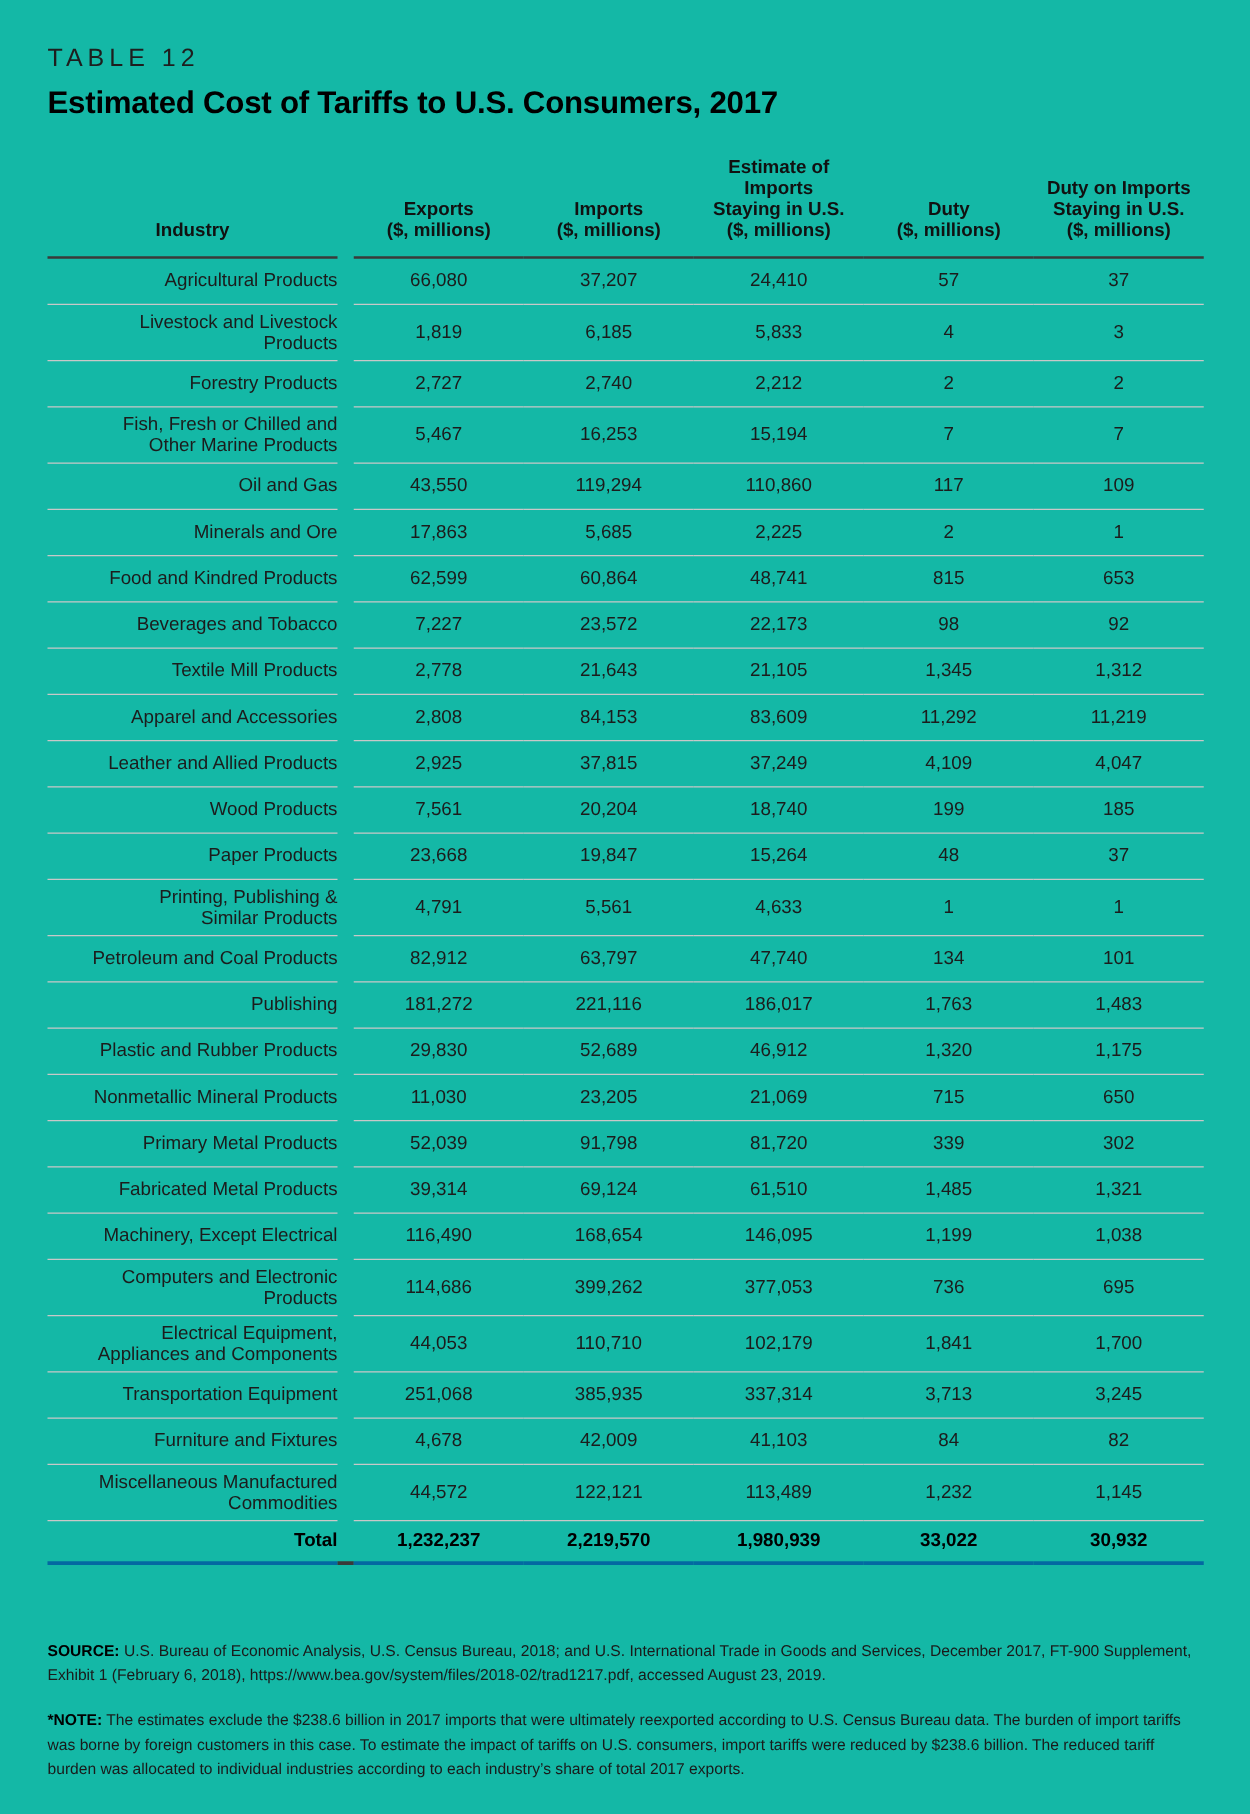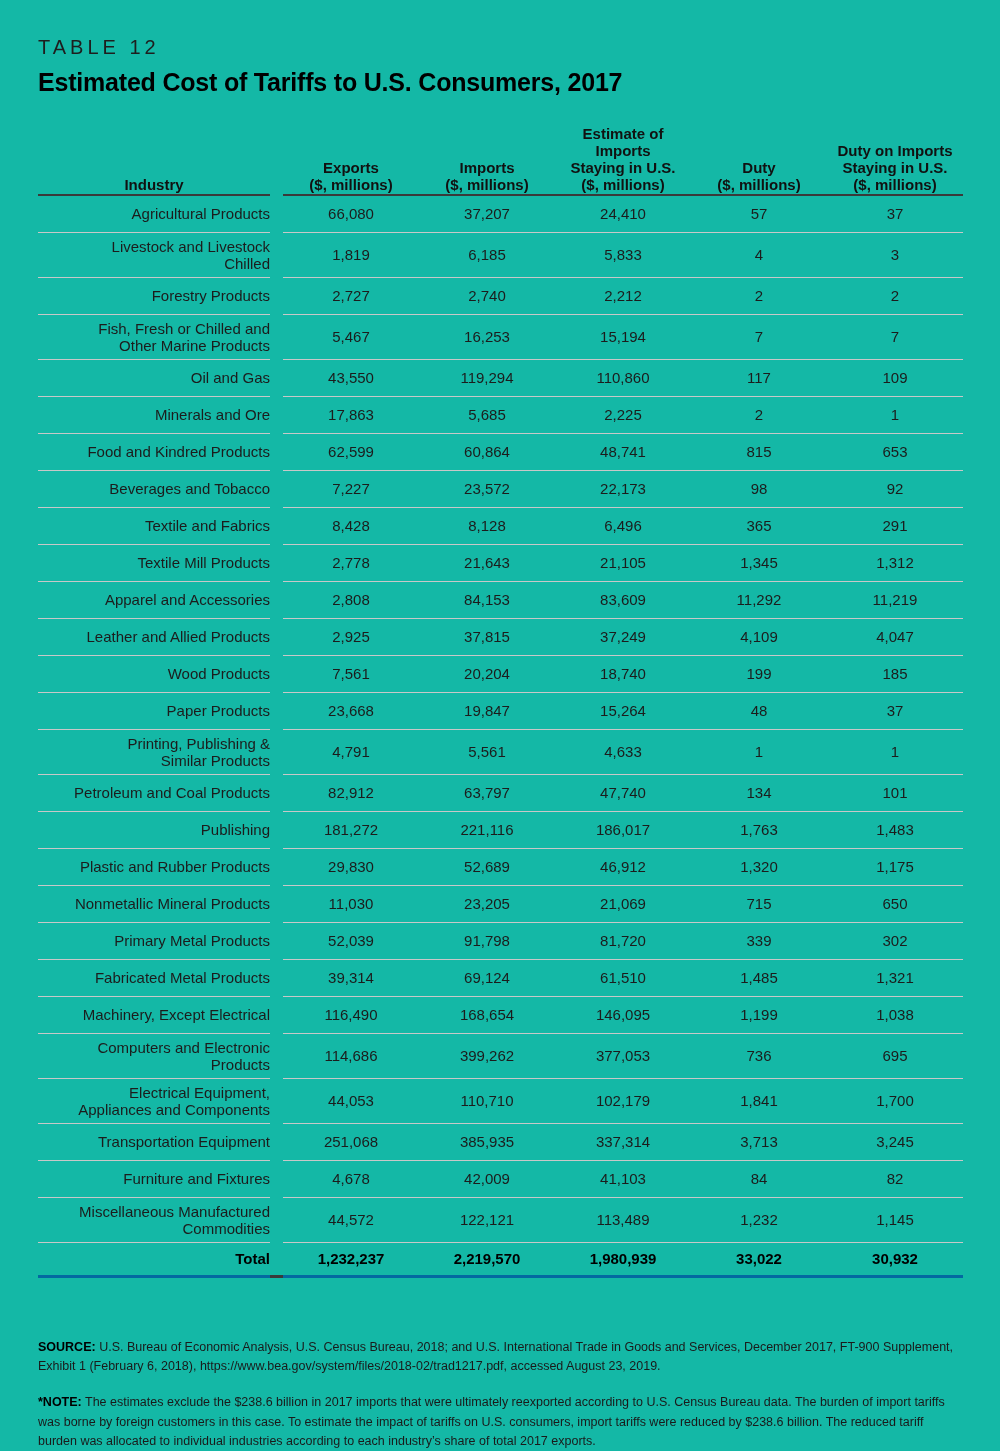--- a/index.html
+++ b/index.html
@@ -34,21 +34,21 @@
   }
   col.c-industry { width: 232px; }
   col.c-spacer   { width: 13px; }
   col.c-num      { width: 136px; }
 
   thead th {
     vertical-align: bottom;
     font-size: 15px;
     font-weight: 700;
     line-height: 17px;
-    padding-bottom: 1px;
+    padding-bottom: 12px;
     border-bottom: 2px solid #3a3a3a;
     color: #111111;
   }
   thead th.spacer { border-bottom: none; }
   thead th.col-industry { text-align: center; }
   thead th.num { text-align: center; }
   thead .hl { display: block; white-space: pre-line; }
   thead .hu { display: block; }
 
   tbody td {
@@ -138,21 +138,21 @@
           <td class="col-industry">Agricultural Products</td>
           <td class="spacer"></td>
           <td class="num">66,080</td>
           <td class="num">37,207</td>
           <td class="num">24,410</td>
           <td class="num">57</td>
           <td class="num">37</td>
         </tr>
         <tr class="tall">
           <td class="col-industry">Livestock and Livestock
-Chilled</td>
+Products</td>
           <td class="spacer"></td>
           <td class="num">1,819</td>
           <td class="num">6,185</td>
           <td class="num">5,833</td>
           <td class="num">4</td>
           <td class="num">3</td>
         </tr>
         <tr>
           <td class="col-industry">Forestry Products</td>
           <td class="spacer"></td>
@@ -202,29 +202,20 @@
         <tr>
           <td class="col-industry">Beverages and Tobacco</td>
           <td class="spacer"></td>
           <td class="num">7,227</td>
           <td class="num">23,572</td>
           <td class="num">22,173</td>
           <td class="num">98</td>
           <td class="num">92</td>
         </tr>
         <tr>
-          <td class="col-industry">Textile and Fabrics</td>
-          <td class="spacer"></td>
-          <td class="num">8,428</td>
-          <td class="num">8,128</td>
-          <td class="num">6,496</td>
-          <td class="num">365</td>
-          <td class="num">291</td>
-        </tr>
-        <tr>
           <td class="col-industry">Textile Mill Products</td>
           <td class="spacer"></td>
           <td class="num">2,778</td>
           <td class="num">21,643</td>
           <td class="num">21,105</td>
           <td class="num">1,345</td>
           <td class="num">1,312</td>
         </tr>
         <tr>
           <td class="col-industry">Apparel and Accessories</td>

